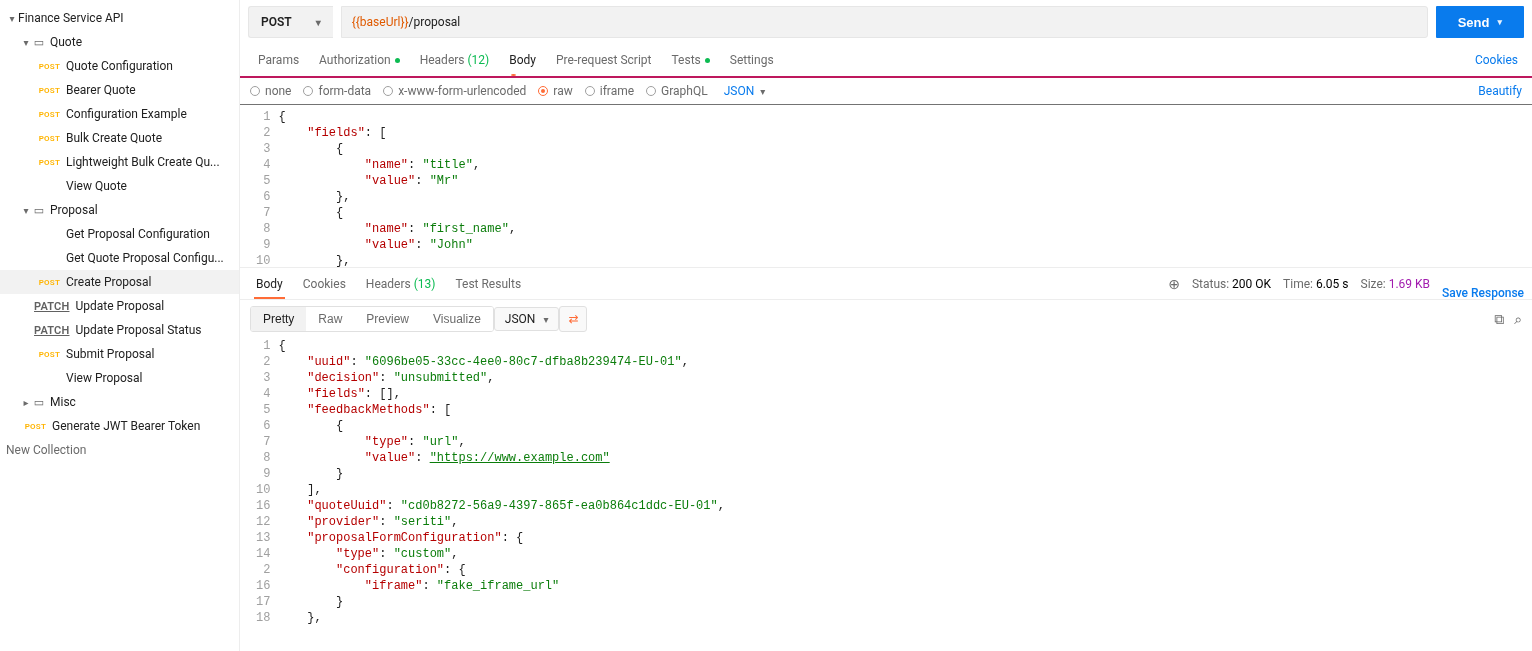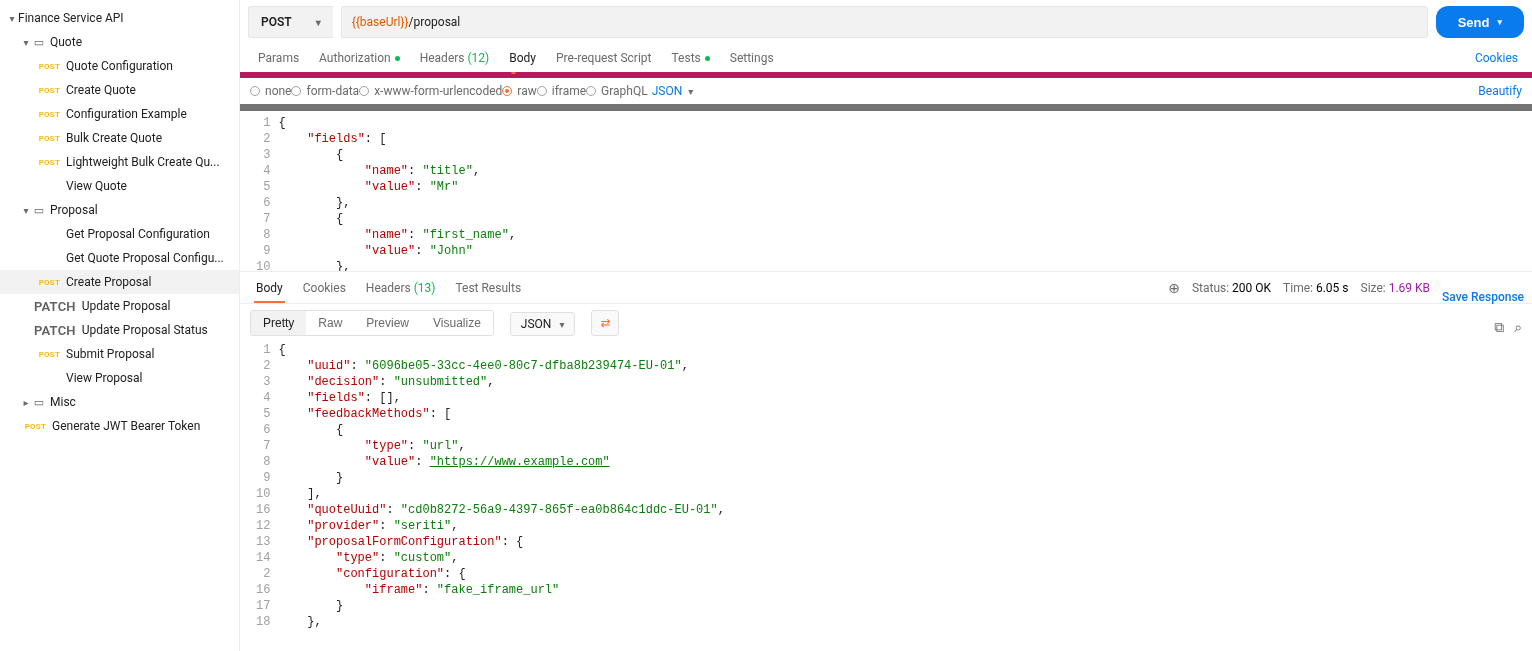--- a/index.html
+++ b/index.html
@@ -53,21 +53,21 @@
   font-size: 8px;
   font-weight: 600;
   letter-spacing: 0.2px;
   margin-right: 6px;
   display: inline-block;
   min-width: 26px;
   text-align: right;
 }
 .m-post  { color: #ffb400; }
 .m-get   { color: #0cbb52; margin-top: 31px; }
-.m-patch { color: #616161; font-size: 13px; }
+.m-patch { color: #616161; font-size: 11px; text-decoration: underline; }
 .lvl0 { padding-left: 6px; }
 .lvl1 { padding-left: 20px; }
 .lvl2 { padding-left: 34px; }
 
 
 .main { flex: 1; display: flex; flex-direction: column; min-width: 0; }
 
 
 .urlbar {
   display: flex;
@@ -107,29 +107,29 @@
   height: 32px;
   background: #097bed;
   color: #fff;
   border: none;
   padding: 0 22px;
   font-weight: 600;
   font-size: 13px;
   display: flex;
   align-items: center;
   gap: 8px;
-  border-radius: 12px;
+  border-radius: 1px;
 }
 .send-chev { font-size: 9px; opacity: .9; }
 
 
 .req-tabs {
   display: flex;
   align-items: center;
-  border-bottom: 6px solid #be185d;
+  border-bottom: 2px solid #be185d;
   padding: 0 8px;
   height: 34px;
   position: relative;
 }
 .rtab {
   padding: 8px 10px;
   font-size: 12px;
   color: #6b6b6b;
   cursor: pointer;
   position: relative;
@@ -156,21 +156,22 @@
   margin-left: auto;
   padding-right: 6px;
 }
 .link-blue { color: #097bed; font-size: 12px; cursor: pointer; }
 
 
 .body-row {
   display: flex;
   align-items: center;
   padding: 6px 10px;
-  border-bottom: 7px solid #737373;
+  gap: 12px;
+  border-bottom: 1px solid #737373;
 }
 .radio {
   display: inline-flex;
   align-items: center;
   gap: 5px;
   font-size: 12px;
   color: #6b6b6b;
   cursor: pointer;
 }
 .radio-dot {
@@ -241,22 +242,22 @@
   gap: 12px;
   color: #6b6b6b;
 }
 .resp-right .val { color: #000000; }
 .globe-icon { color:#6b6b6b; font-size:14px; }
 .save-resp { color:#097bed; font-weight:500;margin-top:18px; }
 
 
 .resp-toolbar {
   display:flex;
-  align-items:flex-end;
-  gap:16px;
+  align-items:center;
+  gap:0;
   padding: 6px 10px;
 }
 .seg {
   display:flex;
   border:1px solid #e0e0e0;
   border-radius:3px;
   overflow:hidden;
 }
 .seg button {
   border:none;
@@ -318,21 +319,21 @@
           <span class="tree-chevron">▾</span>
           <span class="tree-icon folder-icon"></span>
           <span>Quote</span>
         </div>
         <div class="tree-item lvl2">
           <span class="method-badge m-post">POST</span>
           <span>Quote Configuration</span>
         </div>
         <div class="tree-item lvl2">
           <span class="method-badge m-post">POST</span>
-          <span>Create Quote</span>
+          <span>Bearer Quote</span>
         </div>
         <div class="tree-item lvl2">
           <span class="method-badge m-post">POST</span>
           <span>Configuration Example</span>
         </div>
         <div class="tree-item lvl2">
           <span class="method-badge m-post">POST</span>
           <span>Bulk Create Quote</span>
         </div>
         <div class="tree-item lvl2">
@@ -381,20 +382,23 @@
           <span class="tree-icon folder-icon"></span>
           <span>Misc</span>
         </div>
       </div>
     <div id="tree-loose">
         <div class="tree-item lvl1">
           <span class="method-badge m-post">POST</span>
           <span>Generate JWT Bearer Token</span>
         </div>
       </div>
+    <div class="tree-item lvl0" style="color:#6b6b6b">
+      <span>New Collection</span>
+    </div>
   </div>
 
   <div class="main">
 
     <div class="urlbar">
       <div class="method-select">
         <span>POST</span>
         <span class="chev-down">▾</span>
       </div>
       <div class="url-input">

